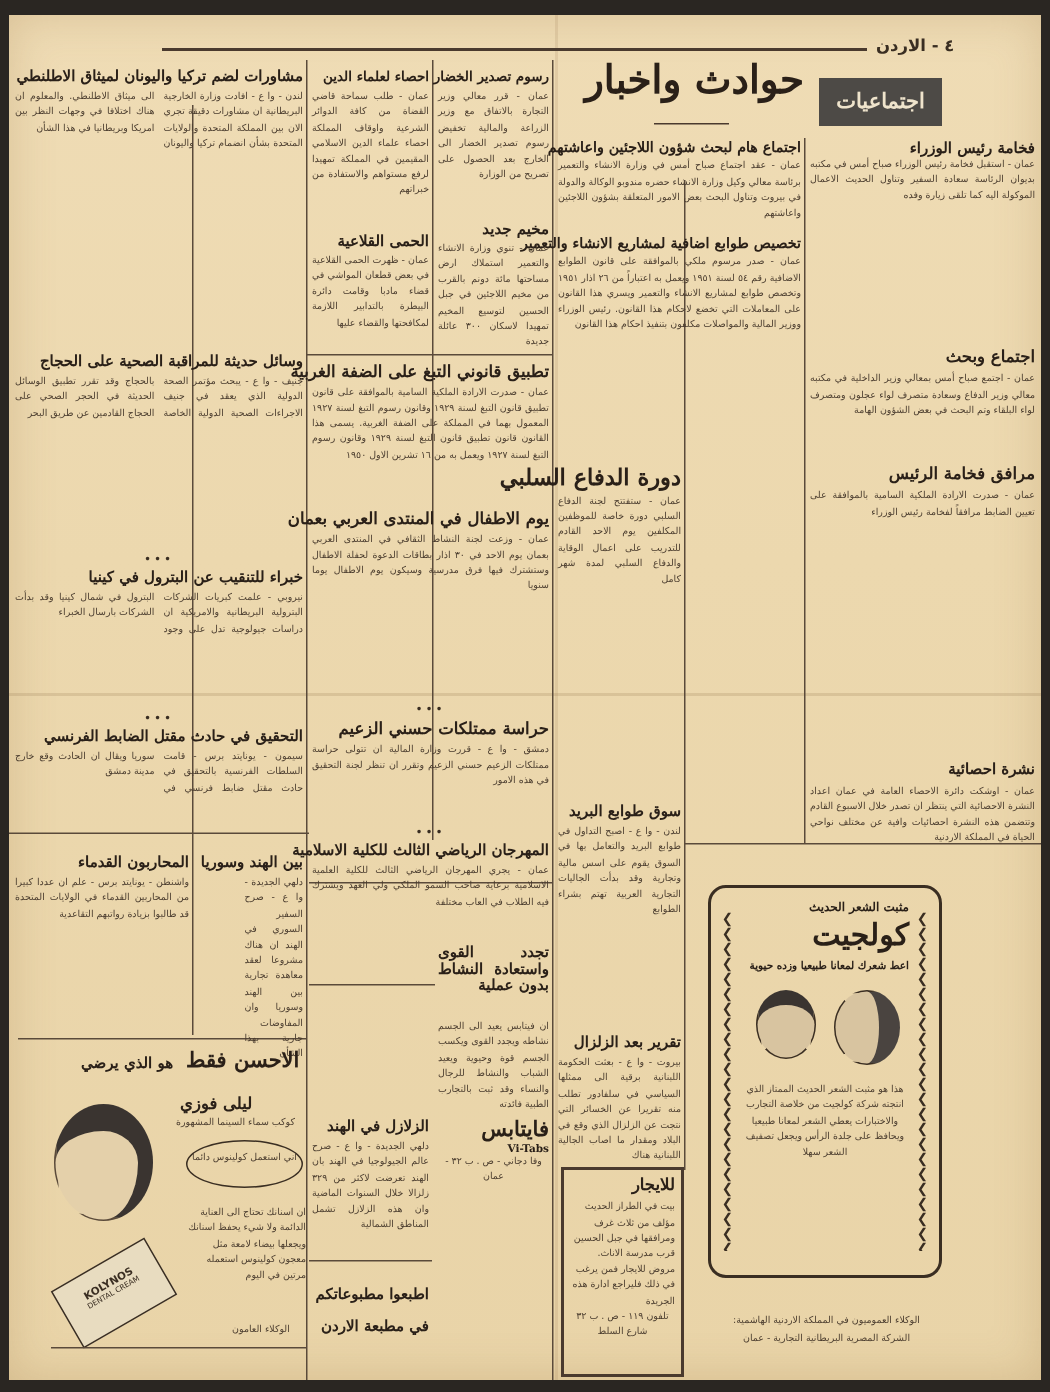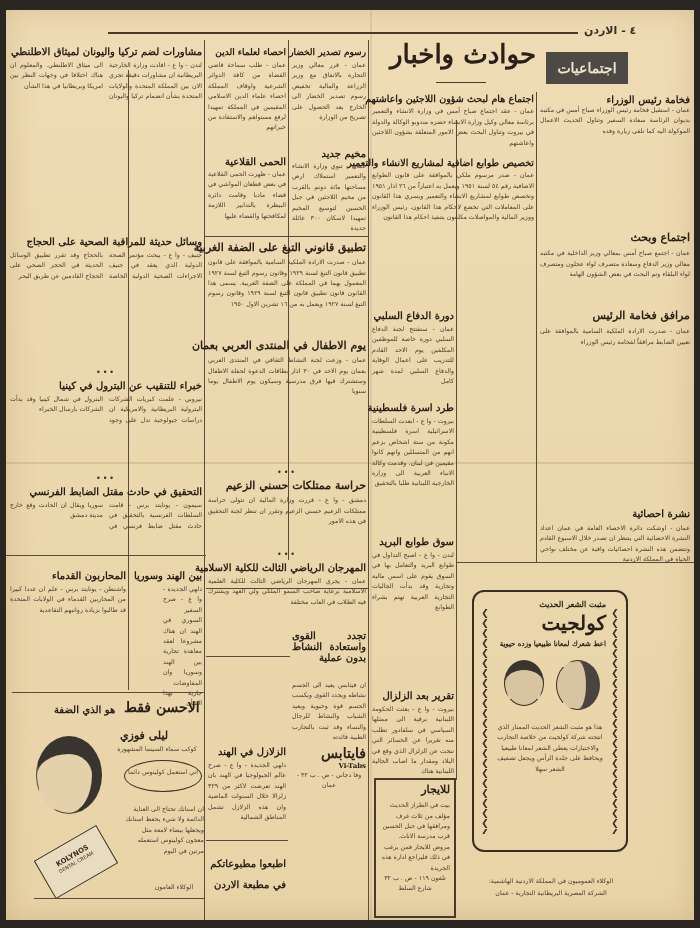--- a/index.html
+++ b/index.html
@@ -76,26 +76,22 @@
 
   <div class="block" style="left:366px; top:84px; width:162px;">
     <div class="head" style="font-size:9.5px; margin-bottom:2px;">اجتماع هام لبحث شؤون اللاجئين واعاشتهم</div>
     <div class="body-text">عمان - عقد اجتماع صباح أمس في وزارة الانشاء والتعمير برئاسة معالي وكيل وزارة الانشاء حضره مندوبو الوكالة والدولة في بيروت وتناول البحث بعض الامور المتعلقة بشؤون اللاجئين واعاشتهم</div>
   </div>
   <div class="block" style="left:366px; top:148px; width:162px;">
     <div class="head" style="font-size:9.5px; margin-bottom:2px;">تخصيص طوابع اضافية لمشاريع الانشاء والتعمير</div>
     <div class="body-text">عمان - صدر مرسوم ملكي بالموافقة على قانون الطوابع الاضافية رقم ٥٤ لسنة ١٩٥١ ويعمل به اعتباراً من ٢٦ اذار ١٩٥١ وتخصص طوابع لمشاريع الانشاء والتعمير ويسري هذا القانون على المعاملات التي تخضع لاحكام هذا القانون. رئيس الوزراء ووزير المالية والمواصلات مكلفون بتنفيذ احكام هذا القانون</div>
   </div>
   <div class="block" style="left:366px; top:300px; width:82px;">
-    <div class="head" style="font-size:10px; margin-bottom:3px;">دورة الدفاع السلبي</div>
+    <div class="head" style="font-size:15px; margin-bottom:3px;">دورة الدفاع السلبي</div>
     <div class="body-text">عمان - ستفتتح لجنة الدفاع السلبي دورة خاصة للموظفين المكلفين يوم الاحد القادم للتدريب على اعمال الوقاية والدفاع السلبي لمدة شهر كامل</div>
-  </div>
-  <div class="block" style="left:366px; top:392px; width:82px;">
-    <div class="head" style="font-size:10px; margin-bottom:3px;">طرد اسرة فلسطينية</div>
-    <div class="body-text">بيروت - وا ع - ابعدت السلطات الاسرائيلية اسرة فلسطينية مكونة من ستة اشخاص بزعم انهم من المتسللين وانهم كانوا مقيمين في لبنان. وقدمت وكالة الانباء العربية الى وزارة الخارجية اللبنانية طلبا بالتحقيق</div>
   </div>
   <div class="block" style="left:366px; top:526px; width:82px;">
     <div class="head" style="font-size:10px; margin-bottom:3px;">سوق طوابع البريد</div>
     <div class="body-text">لندن - وا ع - اصبح التداول في طوابع البريد والتعامل بها في السوق يقوم على اسس مالية وتجارية وقد بدأت الجاليات التجارية العربية تهتم بشراء الطوابع</div>
   </div>
   <div class="block" style="left:366px; top:680px; width:82px;">
     <div class="head" style="font-size:10px; margin-bottom:3px;">تقرير بعد الزلزال</div>
     <div class="body-text">بيروت - وا ع - بعثت الحكومة اللبنانية برقية الى ممثلها السياسي في سلفادور تطلب منه تقريرا عن الخسائر التي نتجت عن الزلزال الذي وقع في البلاد ومقدار ما اصاب الجالية اللبنانية هناك</div>
   </div>
 
@@ -193,21 +189,21 @@
     <div class="head" style="font-size:10px; margin-bottom:3px;">بين الهند وسوريا</div>
     <div class="body-text">دلهي الجديدة - وا ع - صرح السفير السوري في الهند ان هناك مشروعا لعقد معاهدة تجارية بين الهند وسوريا وان المفاوضات جارية بهذا الشأن</div>
   </div>
   <div class="block" style="left:4px; top:560px; width:116px;">
     <div class="head" style="font-size:10px; margin-bottom:3px;">المحاربون القدماء</div>
     <div class="body-text">واشنطن - يونايتد برس - علم ان عددا كبيرا من المحاربين القدماء في الولايات المتحدة قد طالبوا بزيادة رواتبهم التقاعدية</div>
   </div>
 
   <div style="position:absolute; left:28px; top:690px; width:170px; height:200px;">
     <div class="head" style="position:absolute; top:0; left:90px; font-size:14px;">الاحسن فقط</div>
-    <div class="head" style="position:absolute; top:4px; left:20px; font-size:10px;">هو الذي الضفة</div>
+    <div class="head" style="position:absolute; top:4px; left:20px; font-size:10px;">هو الذي يرضي</div>
     <div class="head" style="position:absolute; top:30px; left:86px; font-size:11px;">ليلى فوزي</div>
     <div class="body-text" style="position:absolute; top:44px; left:76px; width:94px; text-align:center;">كوكب سماء السينما المشهورة</div>
     <div class="face" style="left:2px; top:36px; width:66px; height:78px; background:#e4d0aa; border:1px solid #5a4a3a; border-top:18px solid #3a3430; border-right:10px solid #3a3430;"></div>
     <div class="bubble body-text" style="left:90px; top:60px; width:78px; height:32px; padding-top:6px;">اني استعمل كولينوس دائما</div>
     <div class="body-text" style="position:absolute; top:104px; left:90px; width:80px;">ان اسنانك تحتاج الى العناية الدائمة ولا شيء يحفظ اسنانك ويجعلها بيضاء لامعة مثل معجون كولينوس استعمله مرتين في اليوم</div>
     <div style="position:absolute; left:6px; top:140px; width:72px; height:44px; background:#e8dcc0; border:1px solid #3a2e22; transform:rotate(-30deg);">
       <div style="font-size:7px; font-weight:bold; text-align:center; direction:ltr; margin-top:10px; color:#3a2e22;">KOLYNOS</div>
       <div style="font-size:5px; text-align:center; direction:ltr; color:#3a2e22;">DENTAL CREAM</div>
     </div>
     <div class="body-text" style="position:absolute; top:182px; left:110px; width:60px; text-align:center;">الوكلاء العامون</div>

